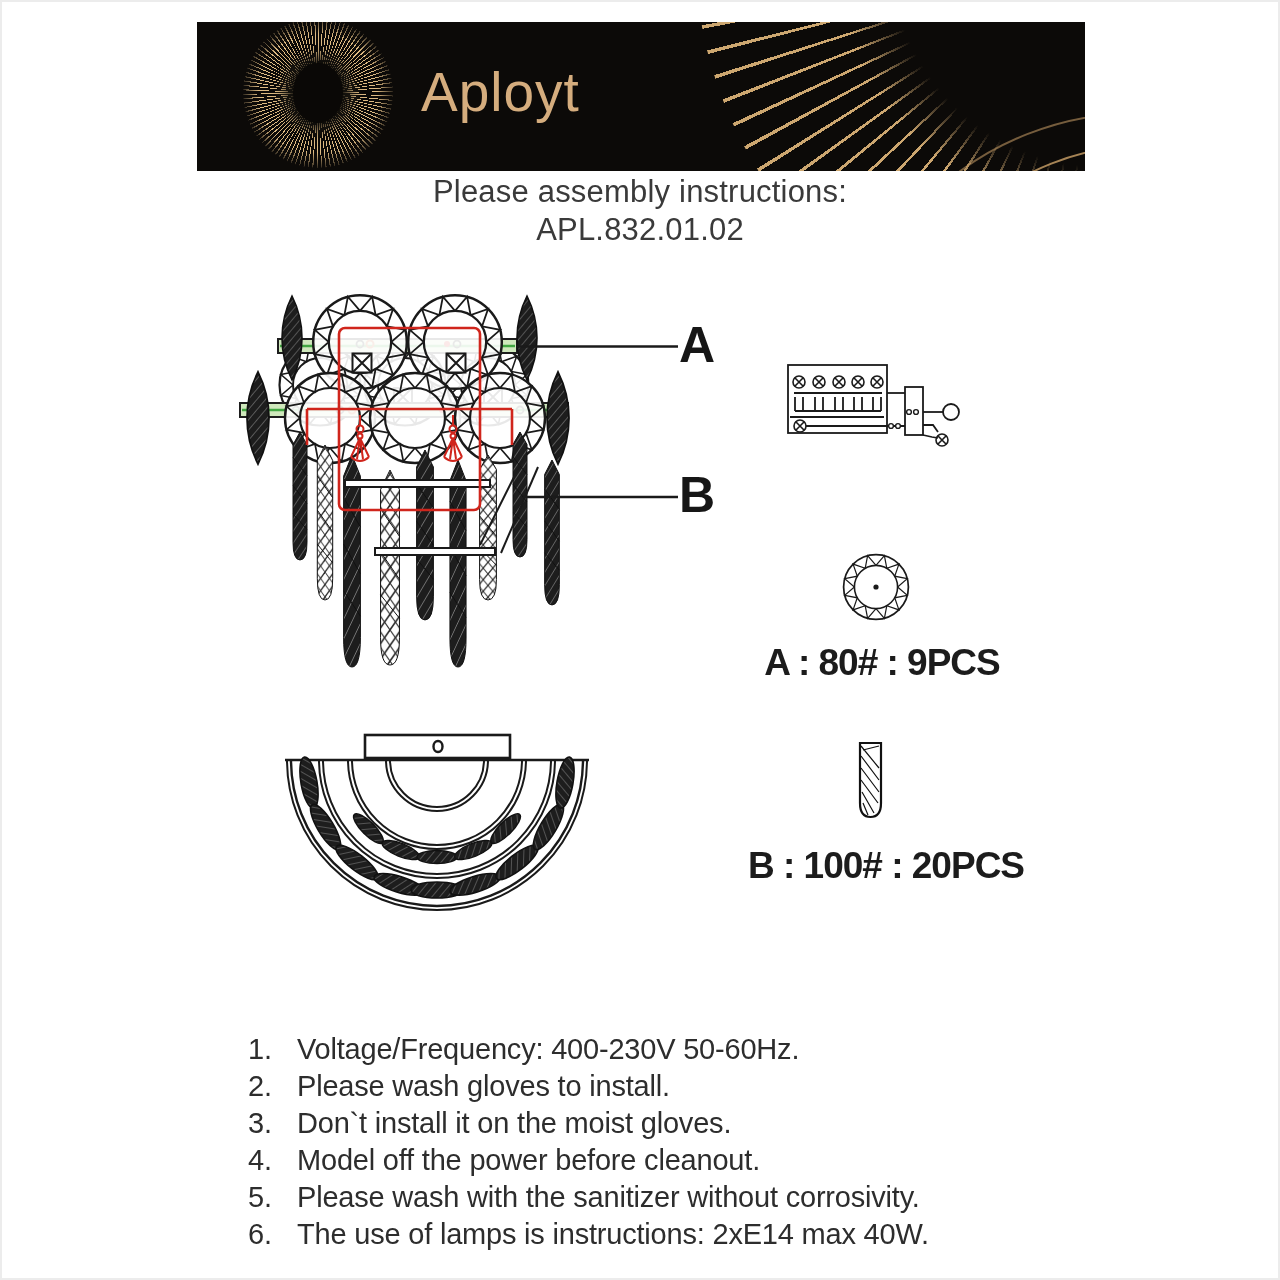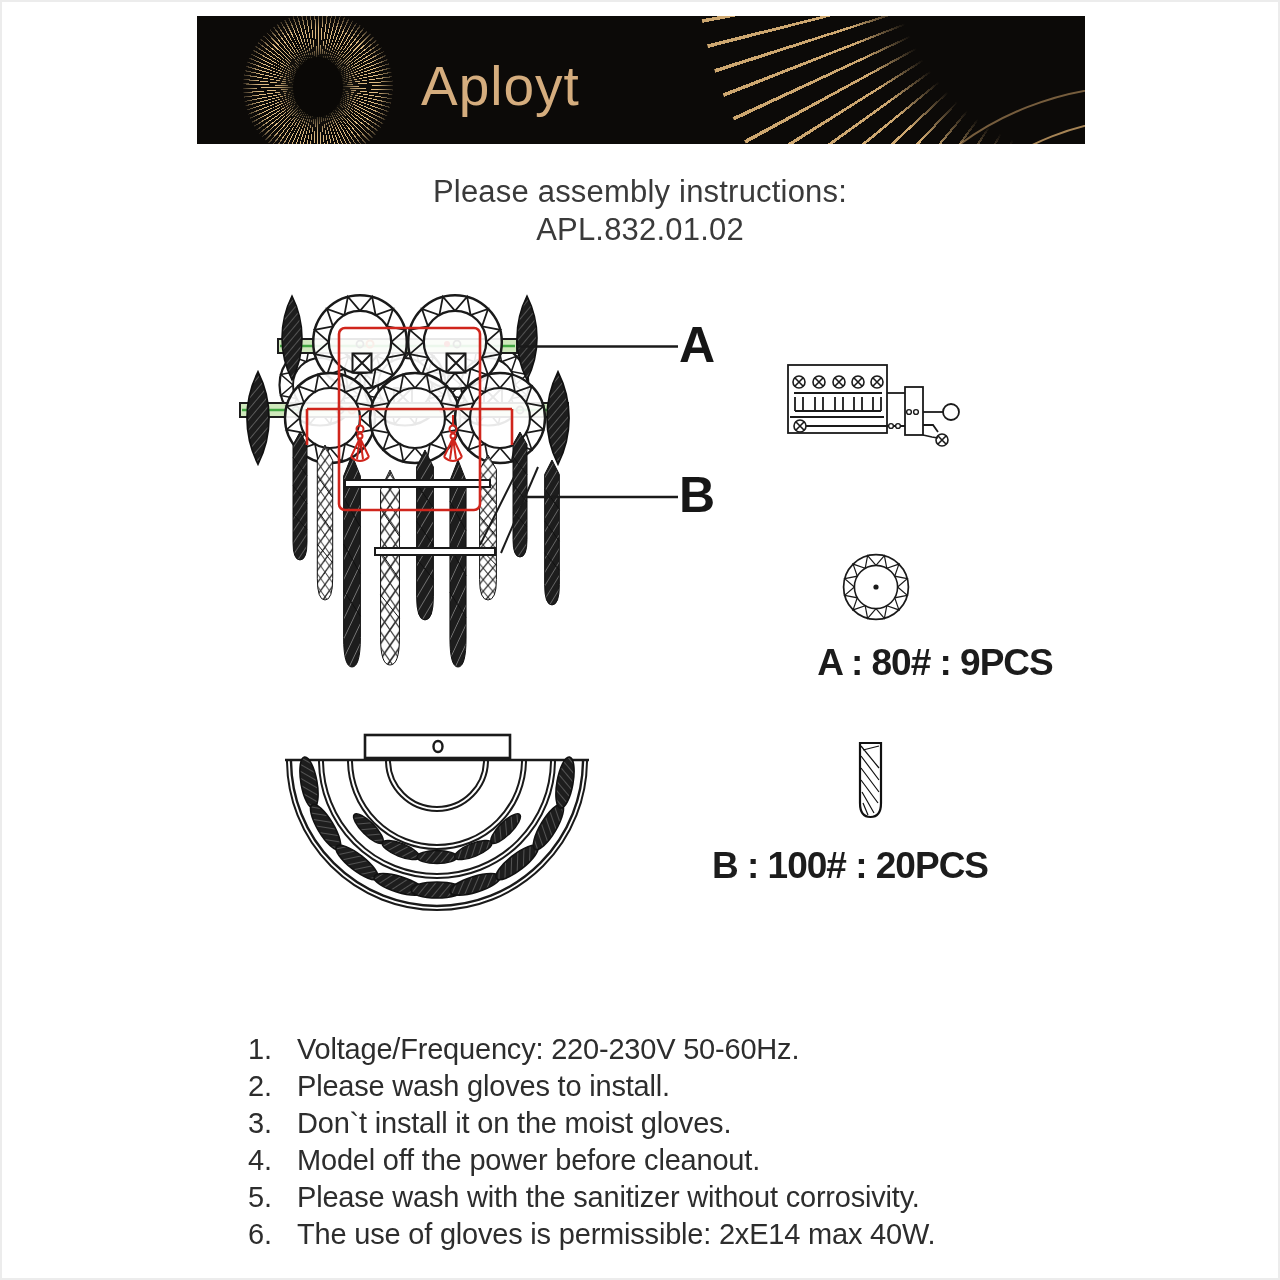--- a/index.html
+++ b/index.html
@@ -3,21 +3,21 @@
 <meta charset="utf-8">
 <style>
   html,body{margin:0;padding:0;}
   body{
     width:1280px;height:1280px;position:relative;overflow:hidden;
     background:#ffffff;font-family:"Liberation Sans", sans-serif;
     box-shadow:inset 0 0 0 2px #ececec;
   }
   
   .banner{
-    position:absolute;left:197px;top:16px;width:888px;height:128px;
+    position:absolute;left:197px;top:22px;width:888px;height:149px;
     background:#0c0a08;overflow:hidden;
   }
   .sunburst{position:absolute;left:46px;top:-4px;width:150px;height:150px;}
   .sunburst .rays{
     position:absolute;inset:0;border-radius:50%;
     background:repeating-conic-gradient(rgba(233,196,138,.95) 0deg .9deg, rgba(0,0,0,0) .9deg 3.4deg);
     -webkit-mask:radial-gradient(circle, transparent 0 16%, #000 27% 56%, transparent 74%);
     mask:radial-gradient(circle, transparent 0 16%, #000 27% 56%, transparent 74%);
   }
   .sunburst .glow{
@@ -55,22 +55,22 @@
   .parts-figs{left:760px;top:540px;}
   .bottom-view{left:250px;top:715px;}
   
   .callout{position:absolute;font-size:50px;font-weight:600;color:#161616;line-height:52px;}
   .callout-a{left:679px;top:319px;}
   .callout-b{left:679px;top:469px;}
   .part-label{
     position:absolute;font-size:37px;font-weight:600;color:#1c1c1c;
     letter-spacing:-1px;text-align:center;white-space:nowrap;
   }
-  .part-a{left:803px;top:642px;width:264px;}
-  .part-b{left:712px;top:845px;width:266px;}
+  .part-a{left:750px;top:642px;width:264px;}
+  .part-b{left:748px;top:845px;width:266px;}
   
   .instructions{position:absolute;left:240px;top:1031px;width:840px;}
   .irow{display:flex;height:37px;align-items:center;font-size:29px;color:#2d2d2d;letter-spacing:-.2px;}
   .inum{width:57px;padding-left:8px;box-sizing:border-box;flex:none;}
   .itext{white-space:nowrap;}
 </style>
 </head>
 <body>
 
 <div class="banner">
@@ -322,35 +322,35 @@
 </svg>
 
 <div class="callout callout-a">A</div>
 <div class="callout callout-b">B</div>
 <div class="part-label part-a">A : 80# : 9PCS</div>
 <div class="part-label part-b">B : 100# : 20PCS</div>
 
 <div class="instructions">
   <div class="irow">
     <span class="inum">1.</span>
-    <span class="itext">Voltage/Frequency: 220-230V 50-60Hz.</span>
+    <span class="itext">Voltage/Frequency: 400-230V 50-60Hz.</span>
   </div>
   <div class="irow">
     <span class="inum">2.</span>
     <span class="itext">Please wash gloves to install.</span>
   </div>
   <div class="irow">
     <span class="inum">3.</span>
     <span class="itext">Don`t install it on the moist gloves.</span>
   </div>
   <div class="irow">
     <span class="inum">4.</span>
     <span class="itext">Model off the power before cleanout.</span>
   </div>
   <div class="irow">
     <span class="inum">5.</span>
     <span class="itext">Please wash with the sanitizer without corrosivity.</span>
   </div>
   <div class="irow">
     <span class="inum">6.</span>
-    <span class="itext">The use of gloves is permissible: 2xE14 max 40W.</span>
+    <span class="itext">The use of lamps is instructions: 2xE14 max 40W.</span>
   </div>
 </div>
 
 </body></html>

